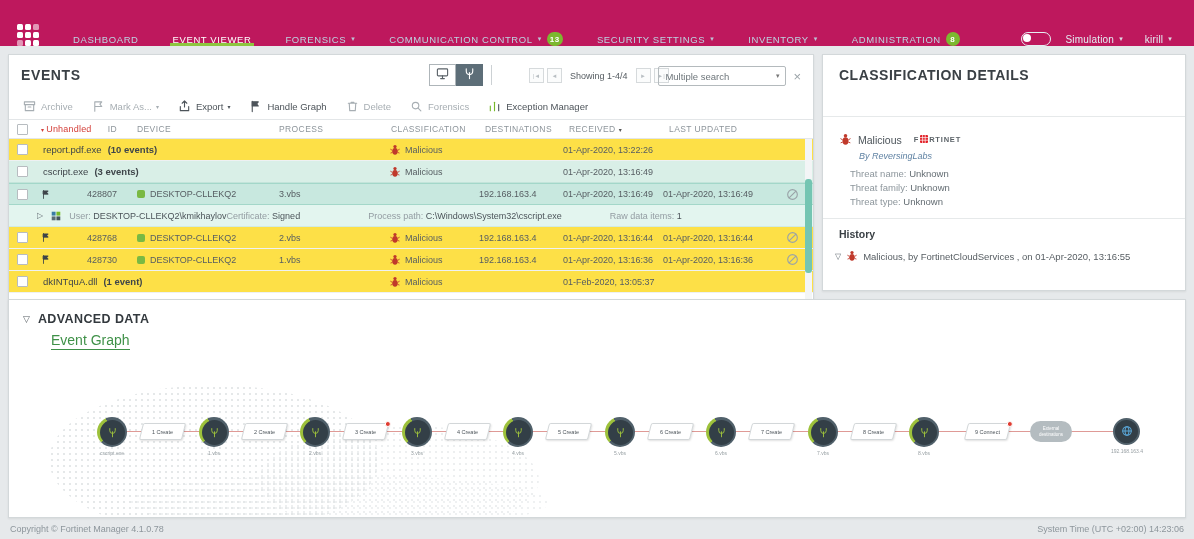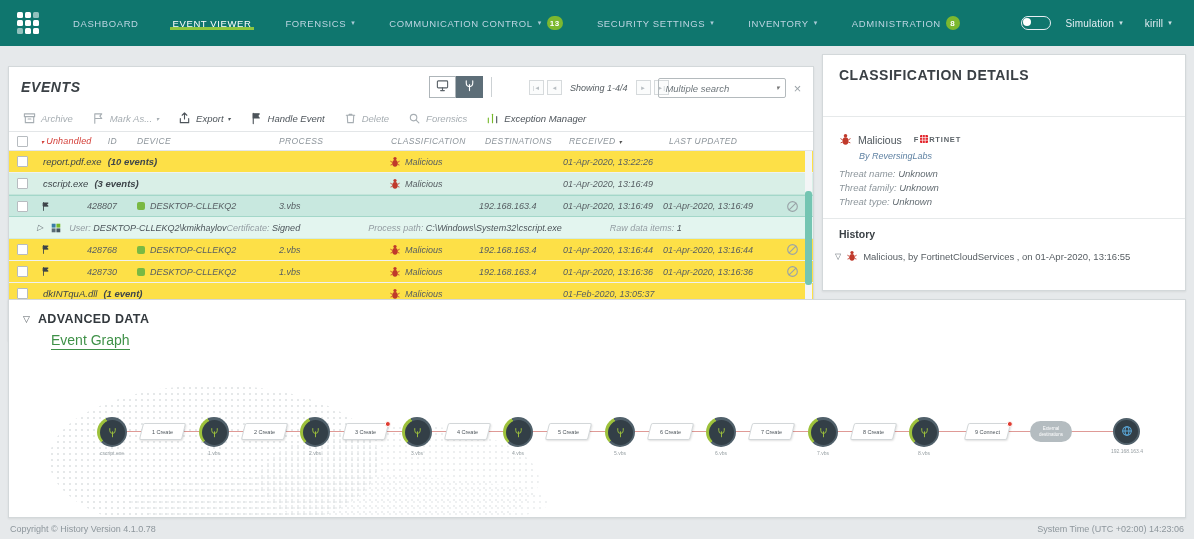--- a/index.html
+++ b/index.html
@@ -1,38 +1,38 @@
 <!DOCTYPE html>
 <html><head>
 <meta charset="utf-8">
 <style>
   * { box-sizing: border-box; margin: 0; padding: 0; }
   html,body { width:1194px; height:539px; overflow:hidden; }
   body { font-family:"Liberation Sans", sans-serif; background:#e6e9eb; position:relative; }
 
   
-  .topnav { position:absolute; top:0; left:0; right:0; height:46px; background:#0f766e; display:flex; align-items:center; }
+  .topnav { position:absolute; top:0; left:0; right:0; height:46px; background:#be185d; display:flex; align-items:flex-end; }
   .logo { width:56px; display:flex; align-items:center; justify-content:center; cursor:pointer; }
   .logo-grid { display:grid; grid-template-columns:repeat(3,6px); grid-template-rows:repeat(3,6px); gap:2px; }
   .logo-grid i { background:#fff; border-radius:1.5px; }
   .logo-grid i.dim { opacity:.55; }
   .nav-items { display:flex; align-items:stretch; }
   .nav-item { position:relative; display:flex; align-items:center; gap:5px; padding:0 17px; font-size:9.5px; letter-spacing:.6px; color:#bcd4e2; cursor:pointer; }
   .nav-item.active { color:#fff; }
   .nav-item.active::after { content:""; position:absolute; left:14px; right:14px; bottom:0; height:3px; background:#8dc63f; }
   .nav-chev { font-size:7px; color:inherit; opacity:.9; }
   .nav-badge { min-width:14px; height:14px; border-radius:8px; background:#7cb82f; color:#fff; font-size:8px; font-weight:bold; display:flex; align-items:center; justify-content:center; padding:0 3px; }
   .nav-right { margin-left:auto; display:flex; align-items:center; gap:6px; padding-right:14px; }
   .sim-toggle { width:30px; height:14px; border:1.5px solid #e7eef3; border-radius:8px; position:relative; cursor:pointer; }
   .sim-toggle .knob { position:absolute; left:1px; top:1px; width:8px; height:8px; border-radius:50%; background:#fff; }
   .nav-right .nav-item { padding:0 8px; font-size:10px; letter-spacing:.2px; color:#e3edf3; }
 
   
   .card { position:absolute; background:#fff; border:1px solid #d3d8da; box-shadow:0 1px 2px rgba(0,0,0,.07); }
-  .events-card { left:8px; top:66px; width:806px; height:275px; overflow:hidden;font-style:italic; }
+  .events-card { left:8px; top:54px; width:806px; height:275px; overflow:hidden; }
   .class-card  { left:822px; top:54px; width:364px; height:237px; overflow:hidden; }
   .adv-card    { left:8px; top:299px; width:1178px; height:219px; overflow:hidden; }
 
   
   .ev-title { position:absolute; left:12px; top:12px; font-size:14px; font-weight:bold; letter-spacing:.6px; color:#3a4045; }
   .view-toggles { position:absolute; left:420px; top:9px; display:flex; }
   .vt-btn { width:27px; height:22px; border:1px solid #aeb5b9; background:#fff; display:flex; align-items:center; justify-content:center; color:#5a6268; cursor:pointer; }
   .vt-btn.on { background:#5d6e78; border-color:#5d6e78; color:#fff; }
   .vt-btn svg { width:13px; height:13px; }
   .vdiv { position:absolute; left:482px; top:10px; width:1px; height:20px; background:#ccd1d4; }
@@ -97,21 +97,21 @@
 
   
   .cd-title { padding:12px 16px 0; font-size:14px; font-weight:bold; letter-spacing:.5px; color:#3a4045; }
   .cd-div { margin-top:33px; border-top:1px solid #e6e9ea; }
   .cd-verdict { margin:16px 0 0 16px; display:flex; align-items:center; gap:6px; }
   .cd-verdict .bug svg { width:13px; height:13px; }
   .cd-verdict-txt { font-size:10.5px; color:#4c545a; }
   .flogo { display:flex; align-items:center; gap:1px; margin-left:6px; font-size:7.5px; font-weight:bold; letter-spacing:.8px; color:#5c6368; }
   .flogo svg { width:8px; height:8px; }
   .cd-by { margin:5px 0 0 36px; font-size:9px; font-style:italic; color:#5f82a3; cursor:pointer; }
-  .cd-fields { margin:7px 0 0 16px;font-style:italic; }
+  .cd-fields { margin:7px 0 0 27px; }
   .cd-frow { font-size:9.5px; margin-bottom:3px; }
   .cl-l { color:#8d969c; } .cl-v { color:#646d73; }
   .cd-div2 { margin-top:11px; border-top:1px solid #e6e9ea; }
   .cd-hist { margin:9px 0 0 16px; font-size:10.5px; font-weight:bold; color:#3a4045; }
   .cd-entry { margin:10px 0 0 12px; display:flex; align-items:center; gap:5px; font-size:9.5px; color:#565d62; }
   .cd-entry .caret { font-size:8px; color:#6a737a; }
   .cd-entry .bug svg { width:12px; height:12px; }
 
   
   .adv-title { margin:12px 0 0 14px; display:flex; align-items:center; gap:8px; cursor:pointer; }
@@ -267,21 +267,21 @@
         <span class="tb-label">Export</span>
         <span class="tb-caret">▾</span>
       </div>
       <div class="tb-btn">
         <span class="tb-ic">
           <svg class="st" viewBox="0 0 14 14">
             <path d="M3.5 1.5v11"></path>
             <path d="M3.5 2h6.5L8.2 4.2 10 6.5H3.5z" fill="currentColor"></path>
           </svg>
         </span>
-        <span class="tb-label">Handle Event</span>
+        <span class="tb-label">Handle Graph</span>
       </div>
       <div class="tb-btn disabled">
         <span class="tb-ic">
           <svg class="st" viewBox="0 0 14 14">
             <path d="M2.5 3.5h9M5.5 3.5v-1h3v1M3.5 3.5l.5 8h6l.5-8"></path>
           </svg>
         </span>
         <span class="tb-label">Delete</span>
       </div>
       <div class="tb-btn disabled">
@@ -711,15 +711,15 @@
         <span class="lbl">8 Create</span>
       </div>
       <div class="gedge" style="left: 957px;">
         <span class="lbl">9 Connect</span>
         <span class="edot"></span>
       </div>
     </div>
 </div>
 
 <div class="footer">
-  <span>Copyright © History Version 4.1.0.78</span>
+  <span>Copyright © Fortinet Manager 4.1.0.78</span>
   <span>System Time (UTC +02:00) 14:23:06</span>
 </div>
 
 </body></html>

